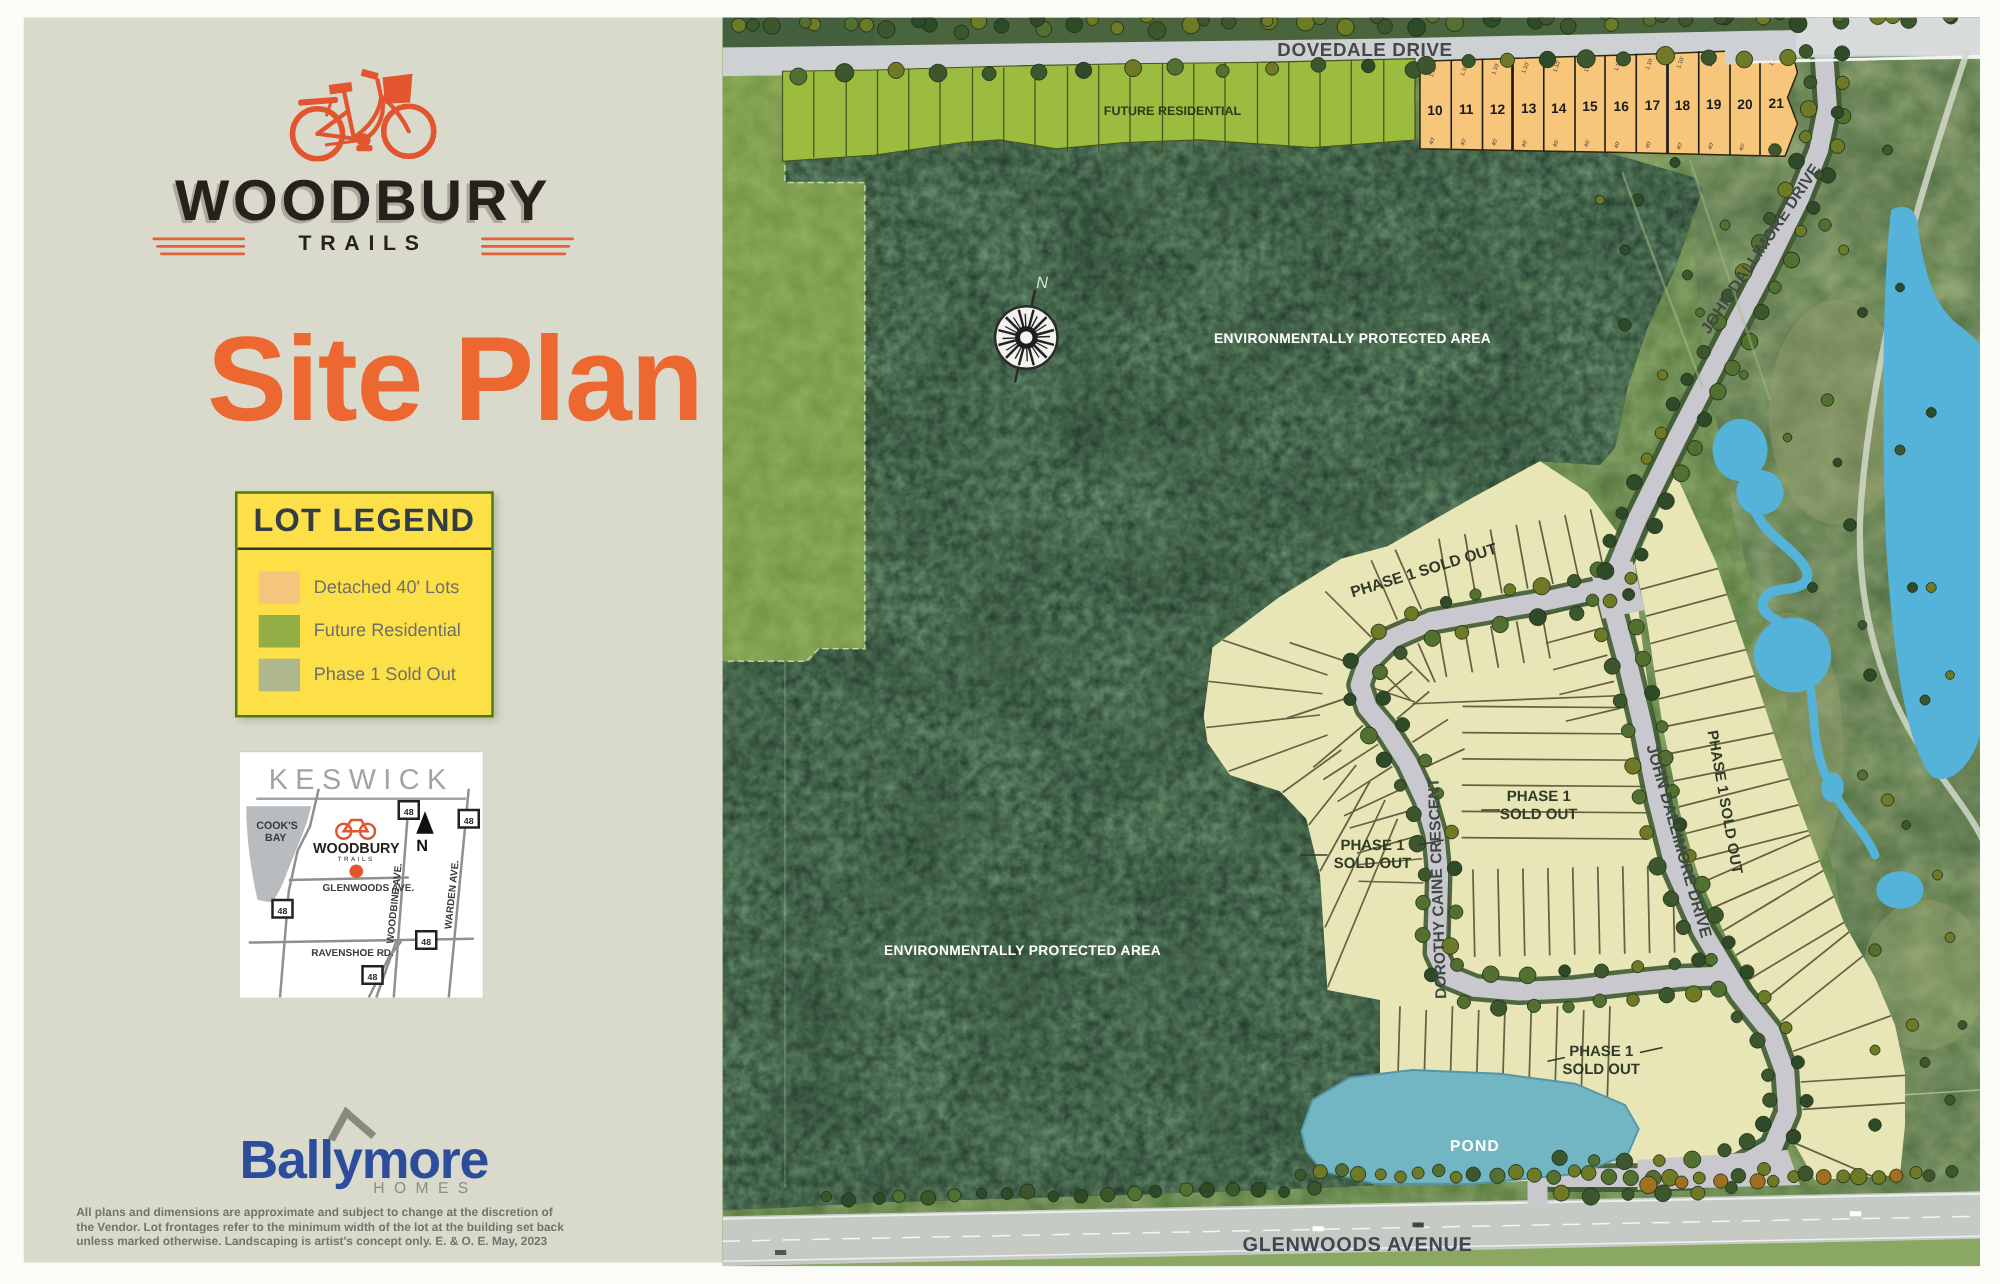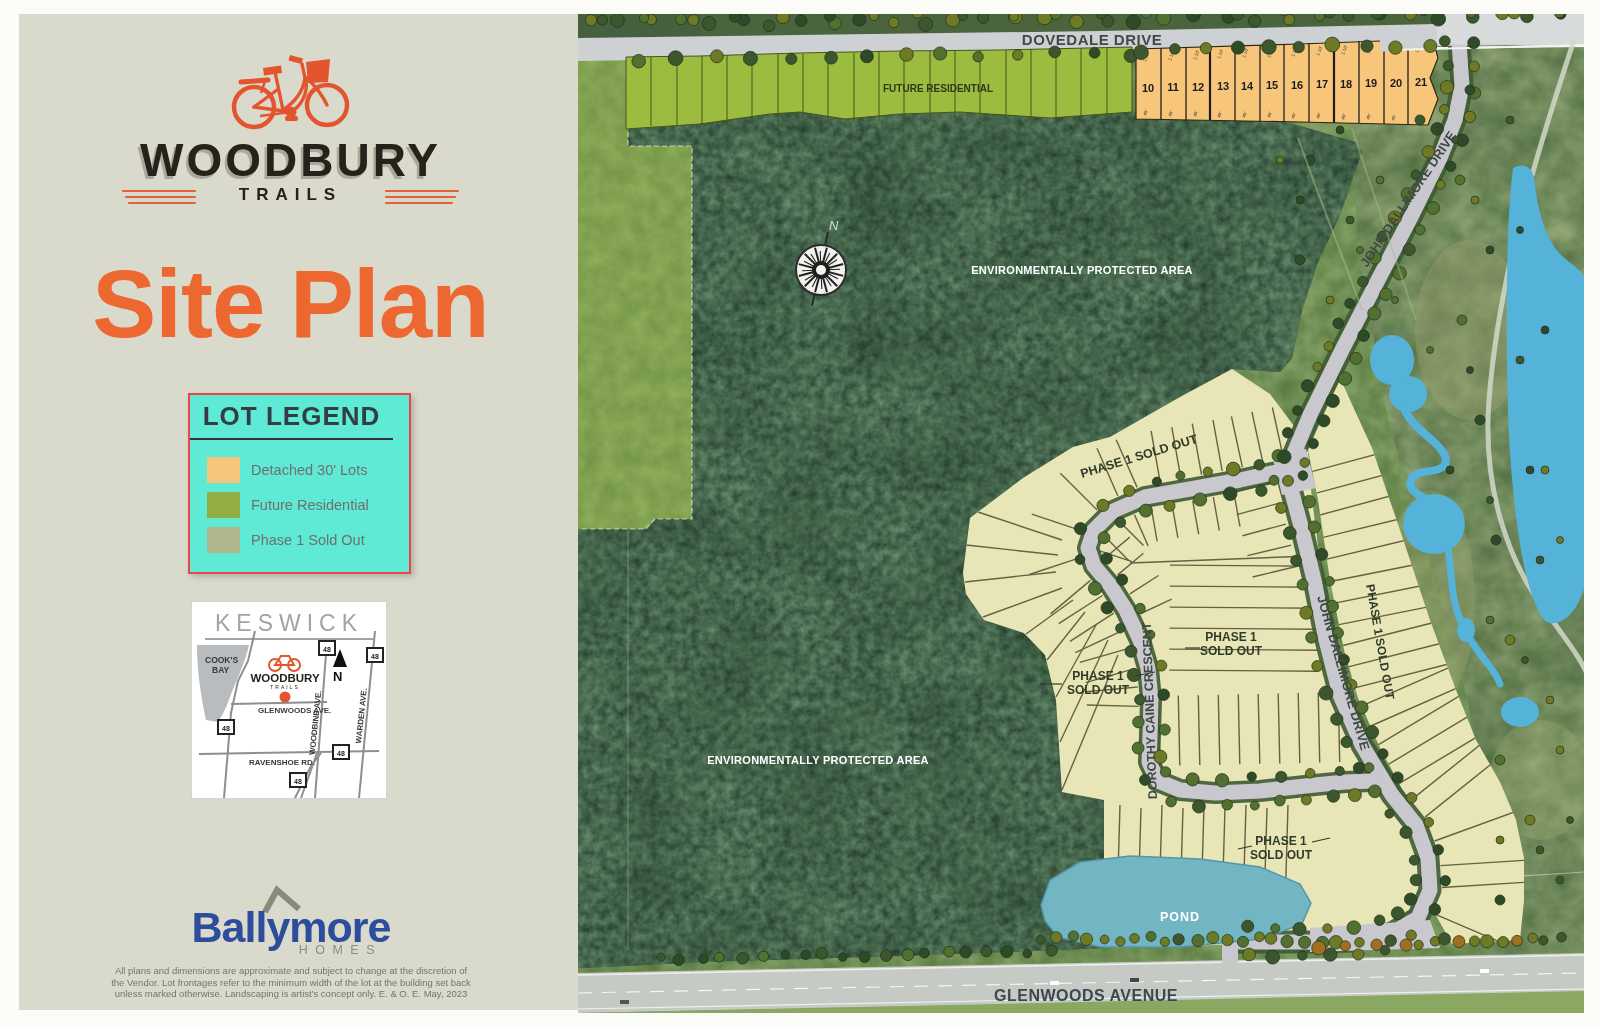--- a/index.html
+++ b/index.html
@@ -48,29 +48,29 @@
         <g stroke="#e2603a" stroke-width="2.2" stroke-linecap="round">
           <line x1="104" y1="5" x2="176" y2="5"></line>
           <line x1="367" y1="5" x2="439" y2="5"></line>
           <line x1="107" y1="11" x2="176" y2="11"></line>
           <line x1="367" y1="11" x2="436" y2="11"></line>
           <line x1="110" y1="17" x2="176" y2="17"></line>
           <line x1="367" y1="17" x2="433" y2="17"></line>
         </g>
       </svg>
 
-<div class="abs" style="left:0;top:235px;width:543px;text-align:center;font-size:96px;font-weight:bold;color:#ed6831;letter-spacing:-1px;">Site&nbsp;Plan</div>
-
-<div class="abs" style="left:169px;top:379px;width:203px;height:177px;background:#5eead4;border:2px solid #ef4444;box-shadow:3px 3px 6px rgba(0,0,0,0.18);padding-left:16px;">
+<div class="abs" style="left:0;top:235px;width:543px;text-align:right;font-size:96px;font-weight:bold;color:#ed6831;letter-spacing:-1px;">Site&nbsp;Plan</div>
+
+<div class="abs" style="left:169px;top:379px;width:203px;height:177px;background:#fde047;border:2px solid #4d7c0f;box-shadow:3px 3px 6px rgba(0,0,0,0.18);">
 
 <div class="abs" style="left:0;top:6px;width:203px;text-align:center;font-size:26px;font-weight:bold;letter-spacing:1px;color:#333e44;">LOT LEGEND</div>
 <div class="abs" style="left:0;top:43px;width:203px;height:2px;background:#2e3438;"></div>
 
 <div class="abs" style="left:17px;top:62px;width:33px;height:26px;background:#f6c57d;"></div>
-<div class="abs" style="left:61px;top:67px;font-size:14.5px;color:#6f6f6f;">Detached 30' Lots</div>
+<div class="abs" style="left:61px;top:67px;font-size:14.5px;color:#6f6f6f;">Detached 40' Lots</div>
 
 <div class="abs" style="left:17px;top:97px;width:33px;height:26px;background:#93ad45;"></div>
 <div class="abs" style="left:61px;top:102px;font-size:14.5px;color:#6f6f6f;">Future Residential</div>
 
 <div class="abs" style="left:17px;top:132px;width:33px;height:26px;background:#aeb88c;"></div>
 <div class="abs" style="left:61px;top:137px;font-size:14.5px;color:#6f6f6f;">Phase 1 Sold Out</div>
 </div>
 
 <svg class="abs" style="left:172px;top:587px" width="196" height="198" viewBox="0 0 196 198">
         <rect x="0" y="0" width="196" height="198" fill="#ffffff" stroke="#c9c8c0" stroke-width="1.5"></rect>
@@ -113,21 +113,21 @@
         <path d="M142,66 L149,48 L156,66 Z" fill="#111"></path>
         <text x="142" y="80" font-size="13" font-weight="bold" fill="#111">N</text>
       </svg>
 
 <svg class="abs" style="left:120px;top:855px" width="300" height="90" viewBox="0 0 300 90">
         <path d="M126,43 L138,21 L160,40" fill="none" stroke="#8a897e" stroke-width="6"></path>
         <text x="152" y="73" text-anchor="middle" font-size="43" font-weight="bold" letter-spacing="-1" fill="#2b4d9c">Ballymore</text>
         <text x="243" y="85" text-anchor="end" font-size="12.5" letter-spacing="7.5" fill="#8e8d85">HOMES</text>
       </svg>
 
-<div class="abs" style="left:42px;top:951px;width:460px;text-align:center;font-size:9.5px;line-height:11.5px;color:#74746c;">All plans and dimensions are approximate and subject to change at the discretion of<br>the Vendor. Lot frontages refer to the minimum width of the lot at the building set back<br>unless marked otherwise. Landscaping is artist's concept only. E. &amp; O. E. May, 2023</div>
+<div class="abs" style="left:42px;top:951px;width:460px;font-size:9.5px;line-height:11.5px;color:#74746c;font-weight:bold;">All plans and dimensions are approximate and subject to change at the discretion of<br>the Vendor. Lot frontages refer to the minimum width of the lot at the building set back<br>unless marked otherwise. Landscaping is artist's concept only. E. &amp; O. E. May, 2023</div>
 </div>
 
 <svg class="abs" style="left:578px;top:14px" width="1006" height="999" viewBox="578 14 1006 999">
 <defs>
         <filter id="fForest" x="0" y="0" width="100%" height="100%" color-interpolation-filters="sRGB">
           <feTurbulence type="fractalNoise" baseFrequency="0.12 0.12" numOctaves="3" seed="11"></feTurbulence>
           <feColorMatrix type="matrix" values="0 0.32 0 0 0.13  0 0.40 0 0 0.22  0 0.30 0 0 0.17  0 0 0 0 1"></feColorMatrix>
         </filter>
         <filter id="fCanopy" x="0" y="0" width="100%" height="100%" color-interpolation-filters="sRGB">
           <feTurbulence type="fractalNoise" baseFrequency="0.013 0.016" numOctaves="2" seed="5"></feTurbulence>

